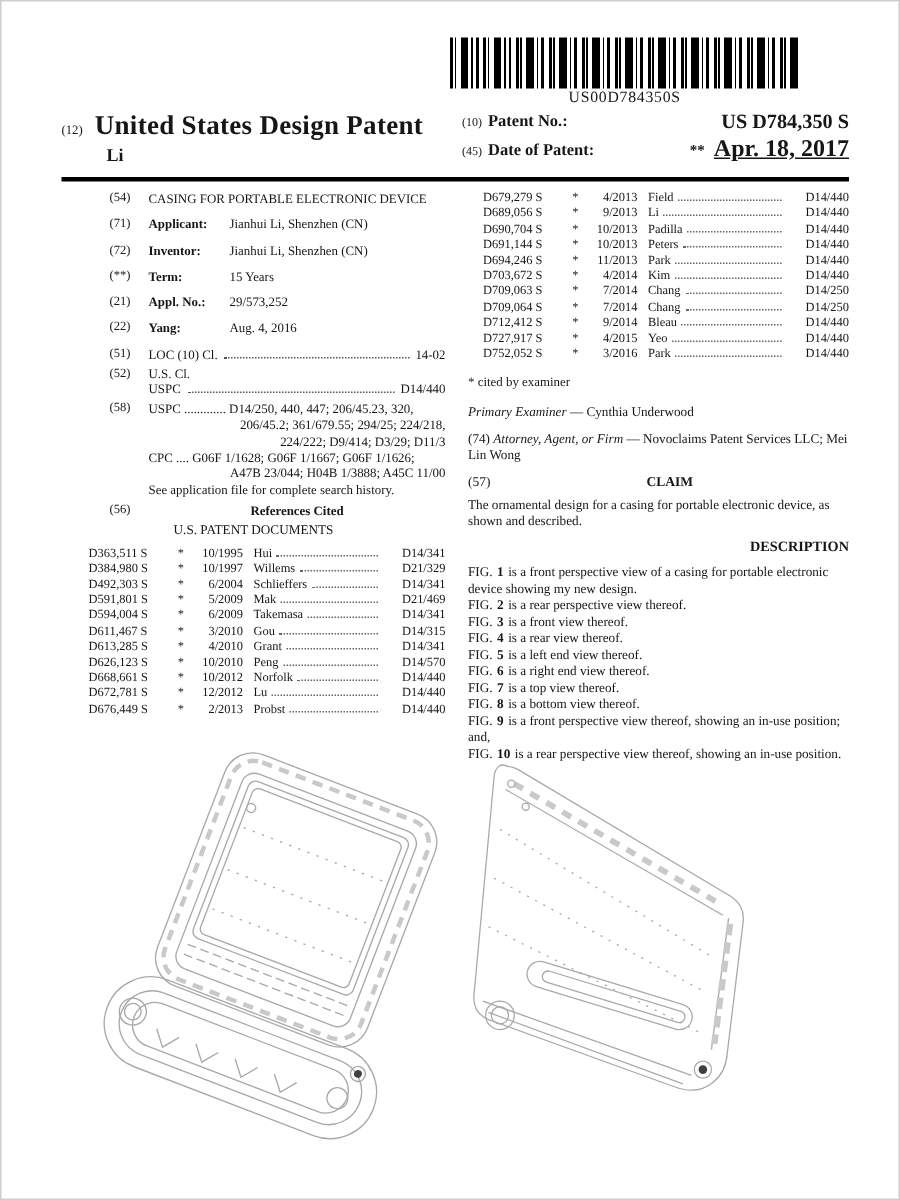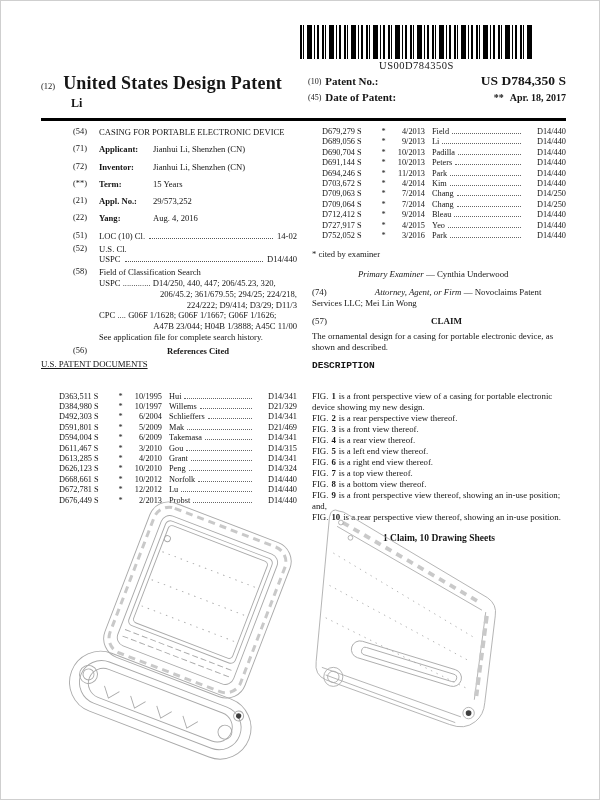--- a/index.html
+++ b/index.html
@@ -16,50 +16,50 @@
   .hdr{position:absolute;left:40px;top:72px;width:525px;display:flex;justify-content:space-between;}
   .hdr-left .tag{font-size:8.5px;margin-right:4px;}
   .hdr-title{font-size:18px;font-weight:bold;letter-spacing:.2px;}
   .hdr-surname{font-size:12px;font-weight:bold;margin:2px 0 0 30px;}
   .hdr-right{width:258px;font-size:11px;}
   .hdr-line{display:flex;align-items:center;margin-bottom:2px;}
   .hdr-line .tag{font-size:8px;margin-right:4px;}
   .hdr-line .lbl{font-weight:bold;font-size:11px;}
   .hdr-line .val{font-weight:bold;font-size:13.5px;margin-left:auto;white-space:nowrap;}
   .stars{font-weight:bold;font-size:10px;margin:0 6px 0 auto;}
-  .val2{font-weight:bold;font-size:10px;white-space:nowrap;}
+  .val2{font-weight:bold;font-size:16px;white-space:nowrap;text-decoration:underline;}
   .rule{position:absolute;left:40px;top:117px;width:525px;height:2.5px;background:#000;}
   
   .cols{position:absolute;left:40px;top:126px;width:525px;display:flex;gap:15px;}
   .colL{width:256px;}  .colR{width:254px;}
   .frow{display:flex;margin-bottom:6.5px;font-size:8.6px;line-height:10.8px;}
   .ftag{width:26px;flex:none;font-size:8.4px;padding-left:32px;}
   .fbody{flex:1;}
   .flabel{display:inline-block;min-width:54px;font-weight:bold;}
   .b{font-weight:normal;}
   .lead{flex:1;border-bottom:1.2px dotted #555;margin:0 4px 2px 4px;}
   .flexline{display:flex;align-items:baseline;}
   .right58{text-align:right;}
   .center{flex:1;text-align:center;font-weight:bold;}
-  .subhead{font-size:8.8px;margin:2px 0 23px;text-decoration:underline;}
+  .subhead{text-align:center;font-size:8.8px;margin:2px 0 6px;}
   
   .rrow{display:flex;align-items:baseline;font-size:8.3px;line-height:10.4px;}
   .colL .rrow{padding-left:18px;} .colR .rrow{padding-left:10px;}
   .rcode{width:56px;white-space:nowrap;}
   .rstar{width:11px;text-align:center;}
   .rdate{width:36px;text-align:right;margin-right:7px;white-space:nowrap;}
   .rname{white-space:nowrap;}
   .rlead{flex:1;border-bottom:1.2px dotted #666;margin:0 3px 2px;}
   .rcls{width:42px;text-align:right;white-space:nowrap;}
   
   .note{font-size:8.6px;margin:8px 0 10px;}
   .para{font-size:8.8px;line-height:11px;margin-bottom:7px;}
-  .ital{font-style:italic;margin-left:46px;}
+  .ital{font-style:italic;}
   .claimhead{display:flex;font-size:9px;margin:4px 0 5px;}
-  .sechead{text-align:left;font-weight:bold;font-size:9.5px;margin:6px 0 20px;font-family:Liberation Mono, monospace;}
+  .sechead{text-align:right;font-weight:bold;font-size:9.5px;margin:6px 0 6px;}
   .figline{font-size:8.8px;line-height:11px;}
   .figpre{margin-right:3px;font-family:Liberation Serif, serif;} .fignum{font-weight:bold;margin-right:3px;}
   .footer{text-align:center;font-weight:bold;font-size:9.5px;margin-top:10px;}
   
   .fig{position:absolute;}
   .fig-left{left:56px;top:492px;width:252px;height:300px;}
   .fig-right{left:298px;top:496px;width:262px;height:254px;}
 </style>
 </head>
 <body>
@@ -144,21 +144,20 @@
               <span>USPC</span>
               <span class="lead"></span>
               <span class="b">D14/440</span>
             </div>
         </span>
       </div>
 
       <div class="frow" style="margin-bottom:3px">
         <span class="ftag">(58)</span>
         <span class="fbody">
-          <div class="b">Field of Classification Search</div>
           <div>USPC ............. D14/250, 440, 447; 206/45.23, 320,</div>
           <div class="right58">206/45.2; 361/679.55; 294/25; 224/218,</div>
           <div class="right58">224/222; D9/414; D3/29; D11/3</div>
           <div>CPC .... G06F 1/1628; G06F 1/1667; G06F 1/1626;</div>
           <div class="right58">A47B 23/044; H04B 1/3888; A45C 11/00</div>
           <div>See application file for complete search history.</div>
         </span>
       </div>
 
       <div class="frow" style="margin-bottom:2px">
@@ -223,21 +222,21 @@
             <span class="rname">Grant</span>
             <span class="rlead"></span>
             <span class="rcls">D14/341</span>
           </div>
         <div class="rrow">
             <span class="rcode">D626,123 S</span>
             <span class="rstar">*</span>
             <span class="rdate">10/2010</span>
             <span class="rname">Peng</span>
             <span class="rlead"></span>
-            <span class="rcls">D14/324</span>
+            <span class="rcls">D14/570</span>
           </div>
         <div class="rrow">
             <span class="rcode">D668,661 S</span>
             <span class="rstar">*</span>
             <span class="rdate">10/2012</span>
             <span class="rname">Norfolk</span>
             <span class="rlead"></span>
             <span class="rcls">D14/440</span>
           </div>
         <div class="rrow">
@@ -378,21 +377,20 @@
         <div class="figline"><span class="figpre">FIG.</span><span class="fignum">3</span><span>is a front view thereof.</span></div>
         <div class="figline"><span class="figpre">FIG.</span><span class="fignum">4</span><span>is a rear view thereof.</span></div>
         <div class="figline"><span class="figpre">FIG.</span><span class="fignum">5</span><span>is a left end view thereof.</span></div>
         <div class="figline"><span class="figpre">FIG.</span><span class="fignum">6</span><span>is a right end view thereof.</span></div>
         <div class="figline"><span class="figpre">FIG.</span><span class="fignum">7</span><span>is a top view thereof.</span></div>
         <div class="figline"><span class="figpre">FIG.</span><span class="fignum">8</span><span>is a bottom view thereof.</span></div>
         <div class="figline"><span class="figpre">FIG.</span><span class="fignum">9</span><span>is a front perspective view thereof, showing an in-use position; and,</span></div>
         <div class="figline"><span class="figpre">FIG.</span><span class="fignum">10</span><span>is a rear perspective view thereof, showing an in-use position.</span></div>
       </div>
 
-      <div class="footer">1 Claim, 10 Drawing Sheets</div>
     </div>
   </div>
 
   <svg class="fig fig-left" viewBox="0 0 250 300" aria-hidden="true">
     <g transform="translate(6,2) rotate(21 120 140)" stroke="#a9a9a9" fill="none" stroke-width="0.9">
       <rect x="45" y="20" width="150" height="165" rx="20"></rect>
       <rect x="50" y="25" width="140" height="155" rx="16" stroke="#c9c9c9" stroke-width="3" stroke-dasharray="7 5"></rect>
       <rect x="58" y="33" width="124" height="139" rx="9"></rect>
       <rect x="63" y="38" width="114" height="112" rx="5"></rect>
       <rect x="67" y="42" width="106" height="104" rx="4"></rect>

